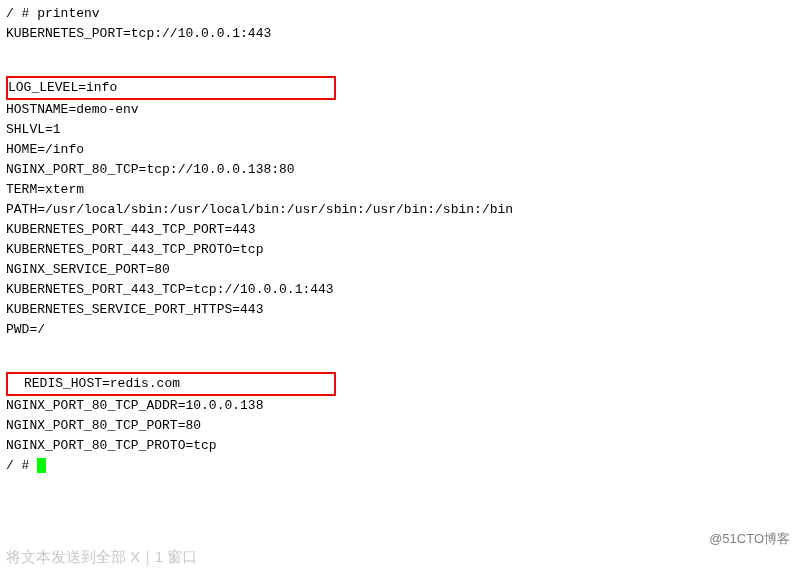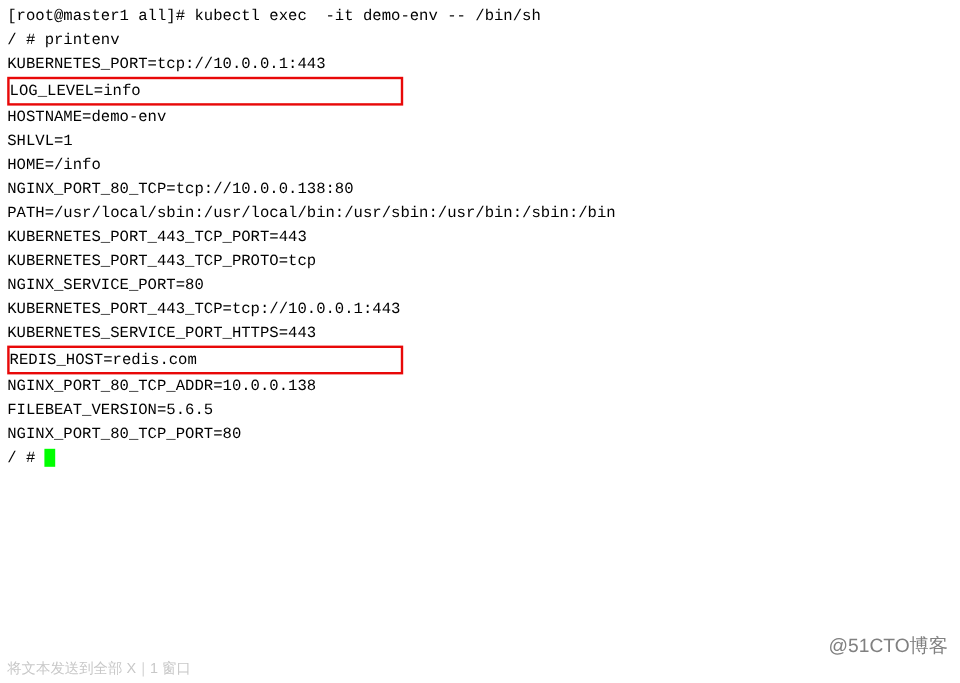--- a/index.html
+++ b/index.html
@@ -19,71 +19,74 @@
       padding: 4px 6px;
       overflow: hidden;
     }
     .terminal-line {
       white-space: pre;
     }
     .highlight-box {
       border: 2px solid #e80808;
       display: inline-block;
       padding: 0 36px 0 0;
+      margin-top: 32px;
     }
     .highlight-box-1 {
       min-width: 330px;
     }
     .highlight-box-2 {
       min-width: 330px;
+      padding-left: 16px;
     }
     .cursor {
       display: inline-block;
       width: 9px;
       height: 15px;
       background: #00ff00;
       vertical-align: text-bottom;
     }
     .watermark {
       position: absolute;
       right: 10px;
       bottom: 20px;
       color: #808080;
       font-family: Arial, sans-serif;
-      font-size: 16px;
+      font-size: 13px;
     }
     .footer-blur {
       position: absolute;
       left: 6px;
       bottom: 2px;
       color: #c8c8c8;
       font-family: Arial, sans-serif;
-      font-size: 12px;
+      font-size: 15px;
       filter: blur(0.6px);
     }
   </style>
 </head>
 <body>
 
 <div class="terminal">
-  <div class="terminal-line">[root@master1 all]# kubectl exec  -it demo-env -- /bin/sh</div>
   <div class="terminal-line">/ # printenv</div>
   <div class="terminal-line">KUBERNETES_PORT=tcp://10.0.0.1:443</div>
   <div><span class="highlight-box highlight-box-1"><span class="terminal-line">LOG_LEVEL=info</span></span></div>
   <div class="terminal-line">HOSTNAME=demo-env</div>
   <div class="terminal-line">SHLVL=1</div>
   <div class="terminal-line">HOME=/info</div>
   <div class="terminal-line">NGINX_PORT_80_TCP=tcp://10.0.0.138:80</div>
+  <div class="terminal-line">TERM=xterm</div>
   <div class="terminal-line">PATH=/usr/local/sbin:/usr/local/bin:/usr/sbin:/usr/bin:/sbin:/bin</div>
   <div class="terminal-line">KUBERNETES_PORT_443_TCP_PORT=443</div>
   <div class="terminal-line">KUBERNETES_PORT_443_TCP_PROTO=tcp</div>
   <div class="terminal-line">NGINX_SERVICE_PORT=80</div>
   <div class="terminal-line">KUBERNETES_PORT_443_TCP=tcp://10.0.0.1:443</div>
   <div class="terminal-line">KUBERNETES_SERVICE_PORT_HTTPS=443</div>
+  <div class="terminal-line">PWD=/</div>
   <div><span class="highlight-box highlight-box-2"><span class="terminal-line">REDIS_HOST=redis.com</span></span></div>
   <div class="terminal-line">NGINX_PORT_80_TCP_ADDR=10.0.0.138</div>
-  <div class="terminal-line">FILEBEAT_VERSION=5.6.5</div>
   <div class="terminal-line">NGINX_PORT_80_TCP_PORT=80</div>
+  <div class="terminal-line">NGINX_PORT_80_TCP_PROTO=tcp</div>
   <div class="terminal-line"><span>/ # </span><span class="cursor"></span></div>
 </div>
 
 <div class="watermark">@51CTO博客</div>
 <div class="footer-blur">将文本发送到全部 X｜1 窗口</div>
 
 </body></html>

